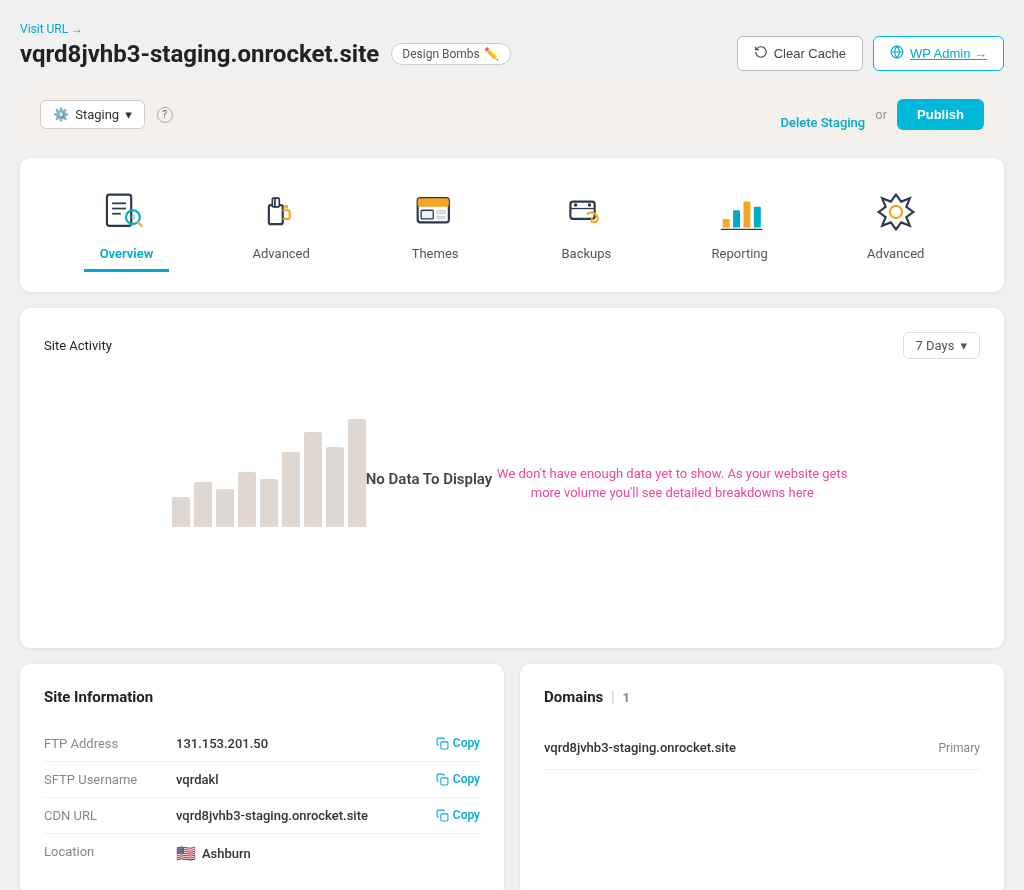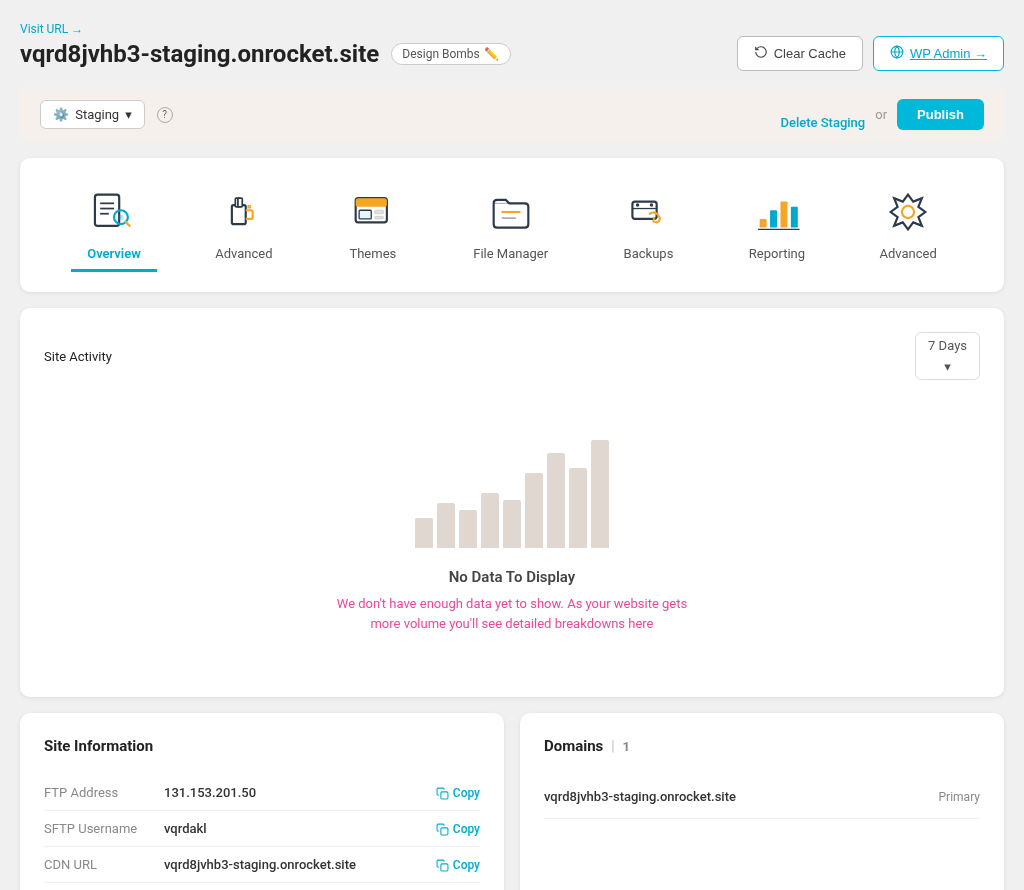--- a/index.html
+++ b/index.html
@@ -206,25 +206,24 @@
       display: inline-flex;
       align-items: center;
       gap: 6px;
       border: 1px solid #ddd;
       border-radius: 6px;
       padding: 5px 12px;
       font-size: 13px;
       background: #fff;
       cursor: pointer;
       color: #555;
-      flex-direction: column;
     }
     .activity-empty {
       display: flex;
-      flex-direction: column;
+      flex-direction: row;
       align-items: center;
       justify-content: center;
       padding: 40px 20px;
     }
     .empty-chart {
       display: flex;
       align-items: flex-end;
       gap: 4px;
       margin-bottom: 20px;
     }
@@ -257,23 +256,24 @@
       box-shadow: 0 1px 4px rgba(0,0,0,0.08);
     }
     .card-title {
       font-size: 15px;
       font-weight: 700;
       color: #222;
       margin-bottom: 20px;
     }
     .info-row {
       display: flex;
-      align-items: flex-end;
+      align-items: flex-start;
       padding: 10px 0;
       border-bottom: 1px solid #f0f0f0;
+      gap: 12px;
     }
     .info-row:last-child { border-bottom: none; }
     .info-label {
       color: #888;
       font-size: 13px;
       width: 120px;
       flex-shrink: 0;
     }
     .info-value {
       color: #333;
@@ -406,29 +406,20 @@
         <svg class="tab-icon" viewBox="0 0 60 60" fill="none" xmlns="http://www.w3.org/2000/svg">
           <rect x="10" y="14" width="36" height="28" rx="3" stroke="#2d3a4a" stroke-width="2.5" fill="#fff"></rect>
           <rect x="10" y="14" width="36" height="10" rx="3" fill="#f5a623" stroke="#f5a623" stroke-width="0"></rect>
           <rect x="14" y="28" width="14" height="10" rx="1" fill="#e8f4ff" stroke="#2d3a4a" stroke-width="1.5"></rect>
           <rect x="32" y="28" width="10" height="4" rx="1" fill="#e0e0e0" stroke="#ccc" stroke-width="1"></rect>
           <rect x="32" y="35" width="10" height="3" rx="1" fill="#e0e0e0" stroke="#ccc" stroke-width="1"></rect>
         </svg>
         <span class="tab-label">Themes</span>
       </div>
 
-      <div class="nav-tab">
-        <svg class="tab-icon" viewBox="0 0 60 60" fill="none" xmlns="http://www.w3.org/2000/svg">
-          <path d="M10 20 Q10 16 14 16 L24 16 L28 20 L46 20 Q50 20 50 24 L50 44 Q50 48 46 48 L14 48 Q10 48 10 44 Z" stroke="#2d3a4a" stroke-width="2.5" fill="#fff"></path>
-          <path d="M10 20 L50 20" stroke="#2d3a4a" stroke-width="0.5"></path>
-          <line x1="20" y1="30" x2="40" y2="30" stroke="#f5a623" stroke-width="2.5" stroke-linecap="round"></line>
-          <line x1="20" y1="37" x2="35" y2="37" stroke="#2d3a4a" stroke-width="2" stroke-linecap="round" opacity="0.4"></line>
-        </svg>
-        <span class="tab-label">File Manager</span>
-      </div>
 
       <div class="nav-tab">
         <svg class="tab-icon" viewBox="0 0 60 60" fill="none" xmlns="http://www.w3.org/2000/svg">
           <rect x="12" y="18" width="28" height="20" rx="3" stroke="#2d3a4a" stroke-width="2.5" fill="#fff"></rect>
           <path d="M12 26 L40 26" stroke="#2d3a4a" stroke-width="1.5"></path>
           <circle cx="18" cy="22" r="2" fill="#2d3a4a"></circle>
           <circle cx="34" cy="22" r="2" fill="#2d3a4a"></circle>
           <path d="M32 32 Q38 28 42 34 Q46 40 40 42" stroke="#f5a623" stroke-width="2.5" fill="none" stroke-linecap="round"></path>
           <path d="M40 42 l-4-1 l1-4" stroke="#f5a623" stroke-width="2" fill="none" stroke-linecap="round"></path>
         </svg>

